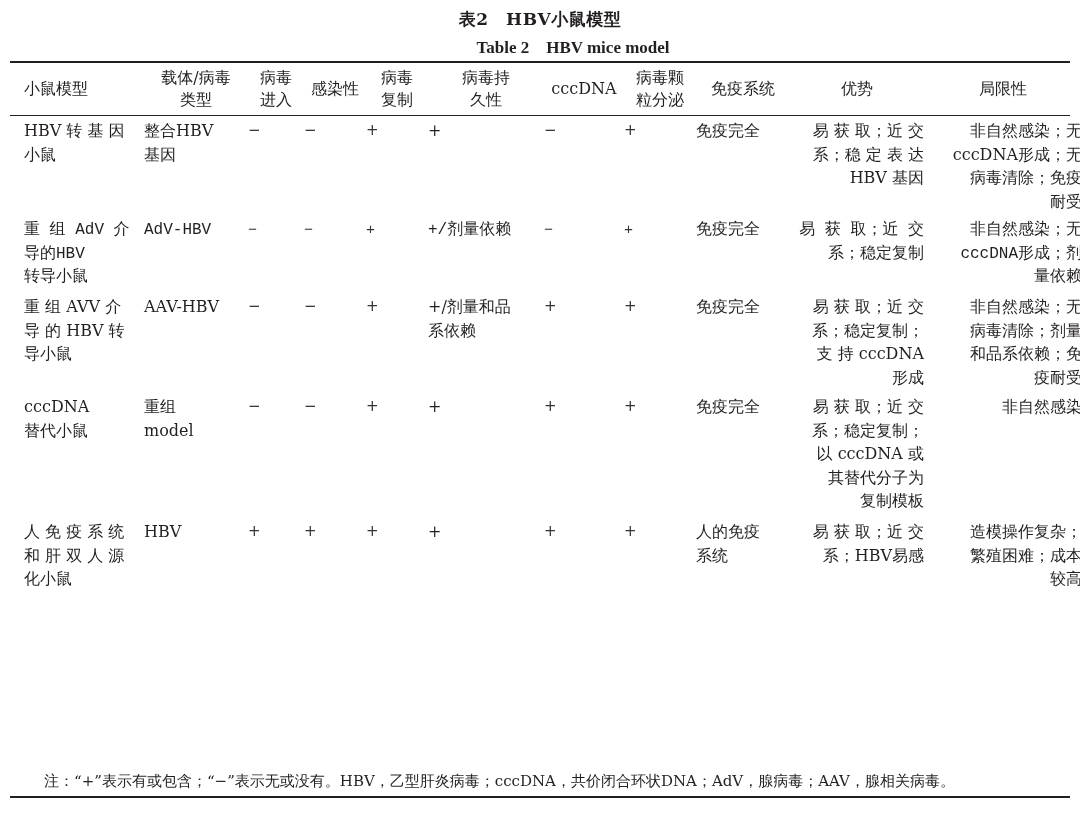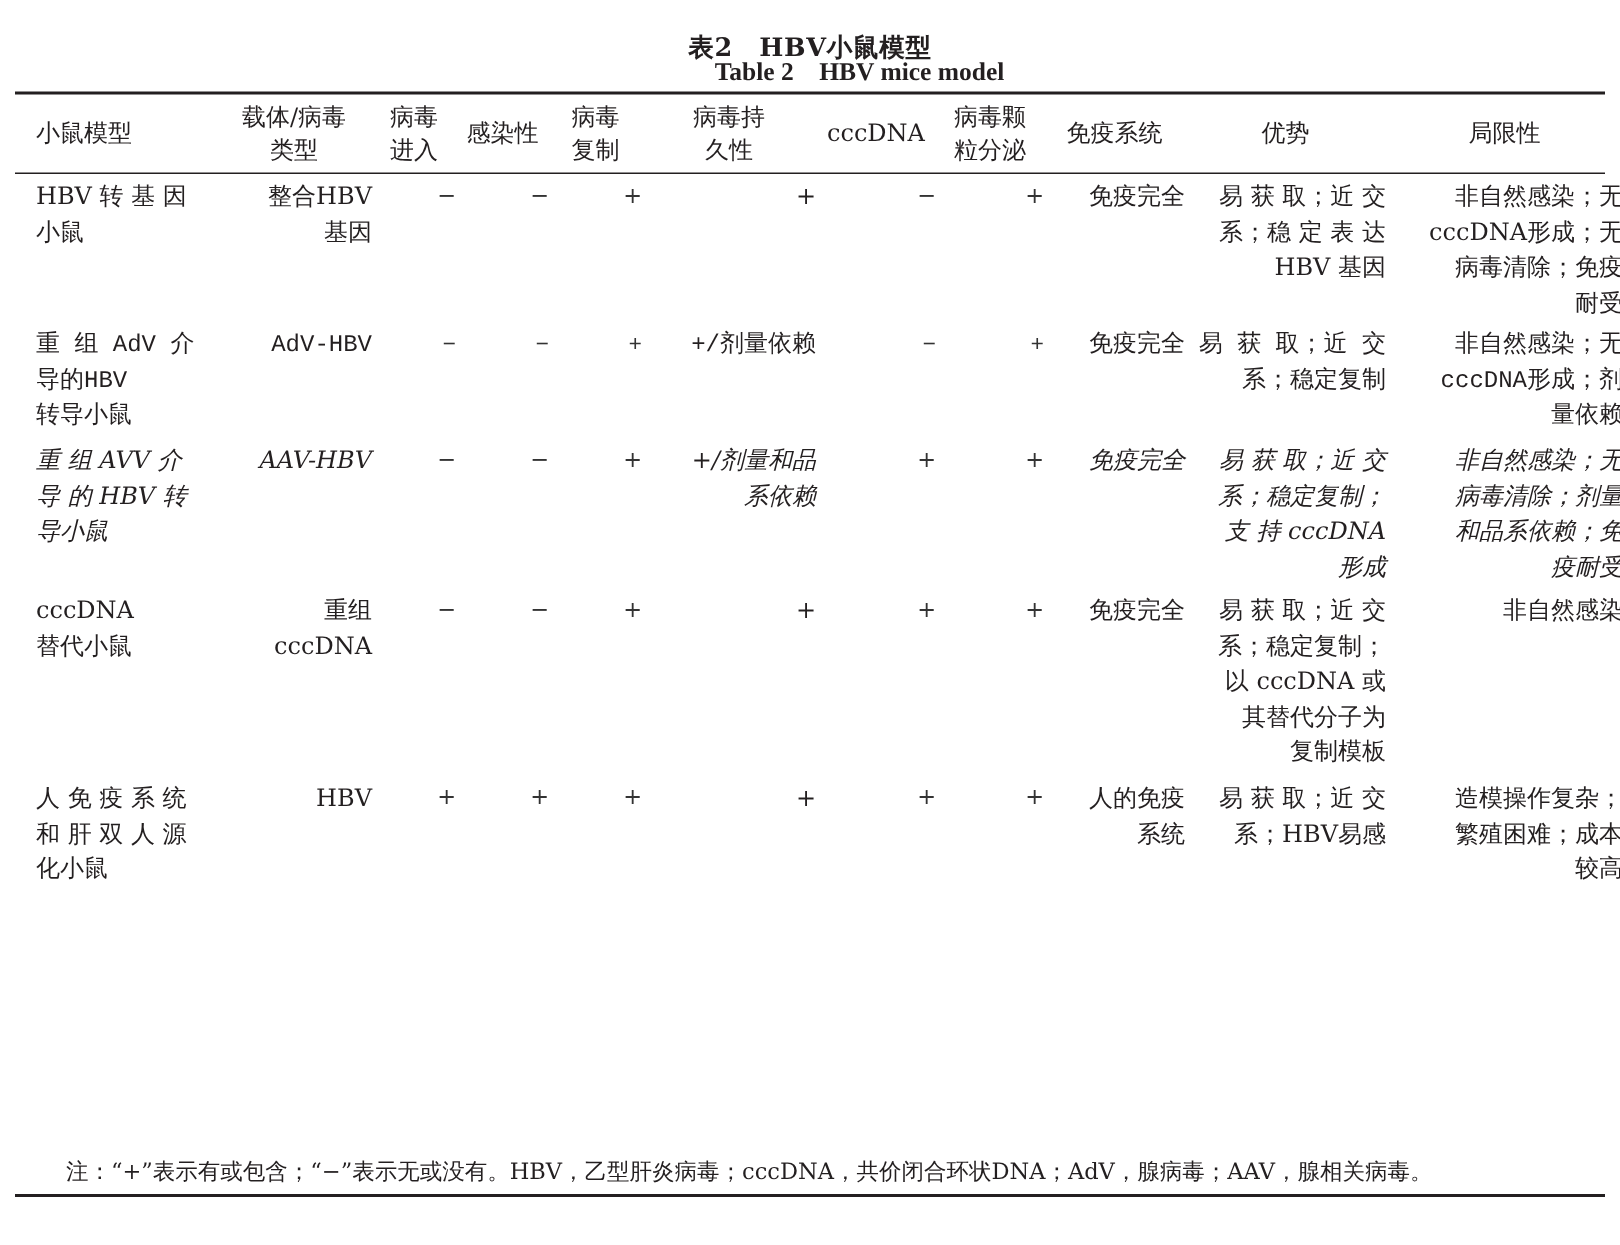--- a/index.html
+++ b/index.html
@@ -3,21 +3,21 @@
 <meta charset="utf-8">
 <style>
   html, body { margin: 0; padding: 0; background: #ffffff; }
   body {
     width: 1080px; height: 830px; overflow: hidden; position: relative;
     font-family: "DejaVu Serif", "Liberation Serif", serif;
     color: #231f20;
   }
   .title-cn {
     position: absolute; top: 8px; left: 0; width: 1080px; text-align: center;
-    font-weight: bold; font-size: 17px; letter-spacing: 0.5px; margin-top: 12px;
+    font-weight: bold; font-size: 17px; letter-spacing: 0.5px;
   }
   .title-en {
     position: absolute; top: 36px; left: 0; width: 1080px; text-align: center;
     font-weight: bold; font-size: 17px;
     font-family: "Liberation Serif", "DejaVu Serif", serif;
     padding-left: 33px;
   }
   .rule { position: absolute; left: 10px; width: 1060px; background: #231f20; }
   .rule.top { top: 61px; height: 2px; }
   .rule.mid { top: 115px; height: 1px; }
@@ -27,28 +27,28 @@
     position: absolute; left: 22px; top: 63px; width: 1060px;
     border-collapse: collapse; table-layout: fixed;
     font-size: 16px; line-height: 23.5px;
   }
   table.mice th, table.mice td { padding: 0; vertical-align: top; font-weight: normal; }
   table.mice thead th { height: 52px; vertical-align: middle; line-height: 22px; }
   table.mice thead th.left { text-align: left; padding-left: 2px; }
   table.mice thead th.center { text-align: center; }
 
   td.c-model { padding-left: 2px !important; text-align: justify; text-align-last: left; }
-  td.center { text-align: right; }
+  td.center { text-align: left; }
   td.left { text-align: right; }
 
   .row td { padding-top: 4px !important; }
   .r1 td { height: 96px; }
   .r2 td { height: 95px; }
   .r3 td { height: 72px; font-family: Liberation Mono, monospace; }
-  .r4 td { height: 96px; font-style: italic; }
+  .r4 td { height: 96px; }
   .r5 td { height: 121px; }
   .r6 td { height: 96px; }
   .r7 td { height: 72px; }
 
   .sym { font-family: "DejaVu Sans", sans-serif; font-size: 15px; color: #333; }
 
   .note {
     position: absolute; top: 772px; left: 44px; font-size: 15px;
     white-space: nowrap;
   }
@@ -156,21 +156,21 @@
 形成</td>
       <td class="left nobr">非自然感染；无
 病毒清除；剂量
 和品系依赖；免
 疫耐受</td>
     </tr>
     <tr class="row r5">
       <td class="c-model nobr">cccDNA
 替代小鼠</td>
       <td class="center nobr">重组
-cccDNA</td>
+model</td>
       <td class="center sym">−</td>
       <td class="center sym">−</td>
       <td class="center sym">+</td>
       <td class="center nobr">+</td>
       <td class="center sym">+</td>
       <td class="center sym">+</td>
       <td class="center nobr">免疫完全</td>
       <td class="left nobr">易 获 取；近 交
 系；稳定复制；
 以 cccDNA 或

